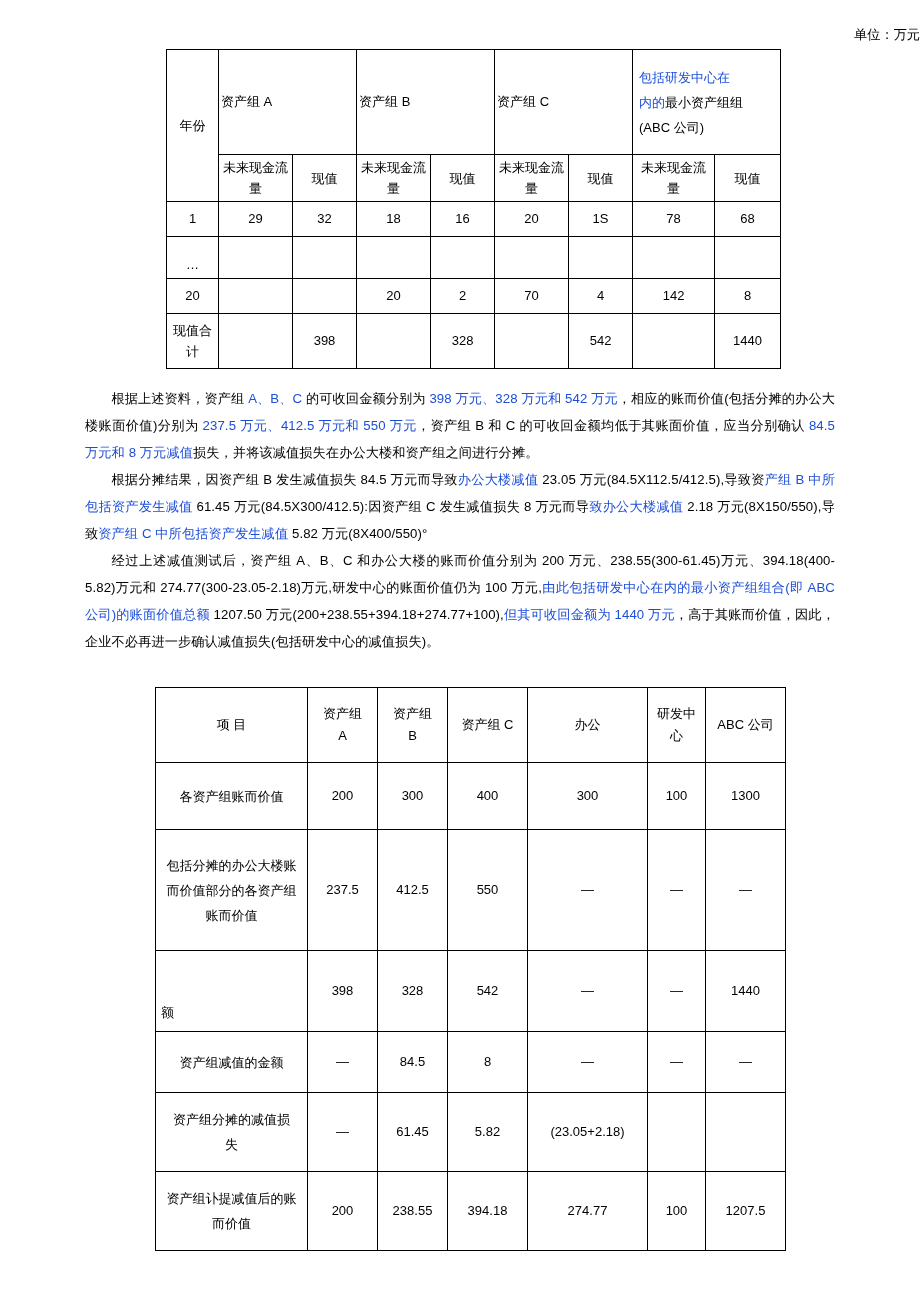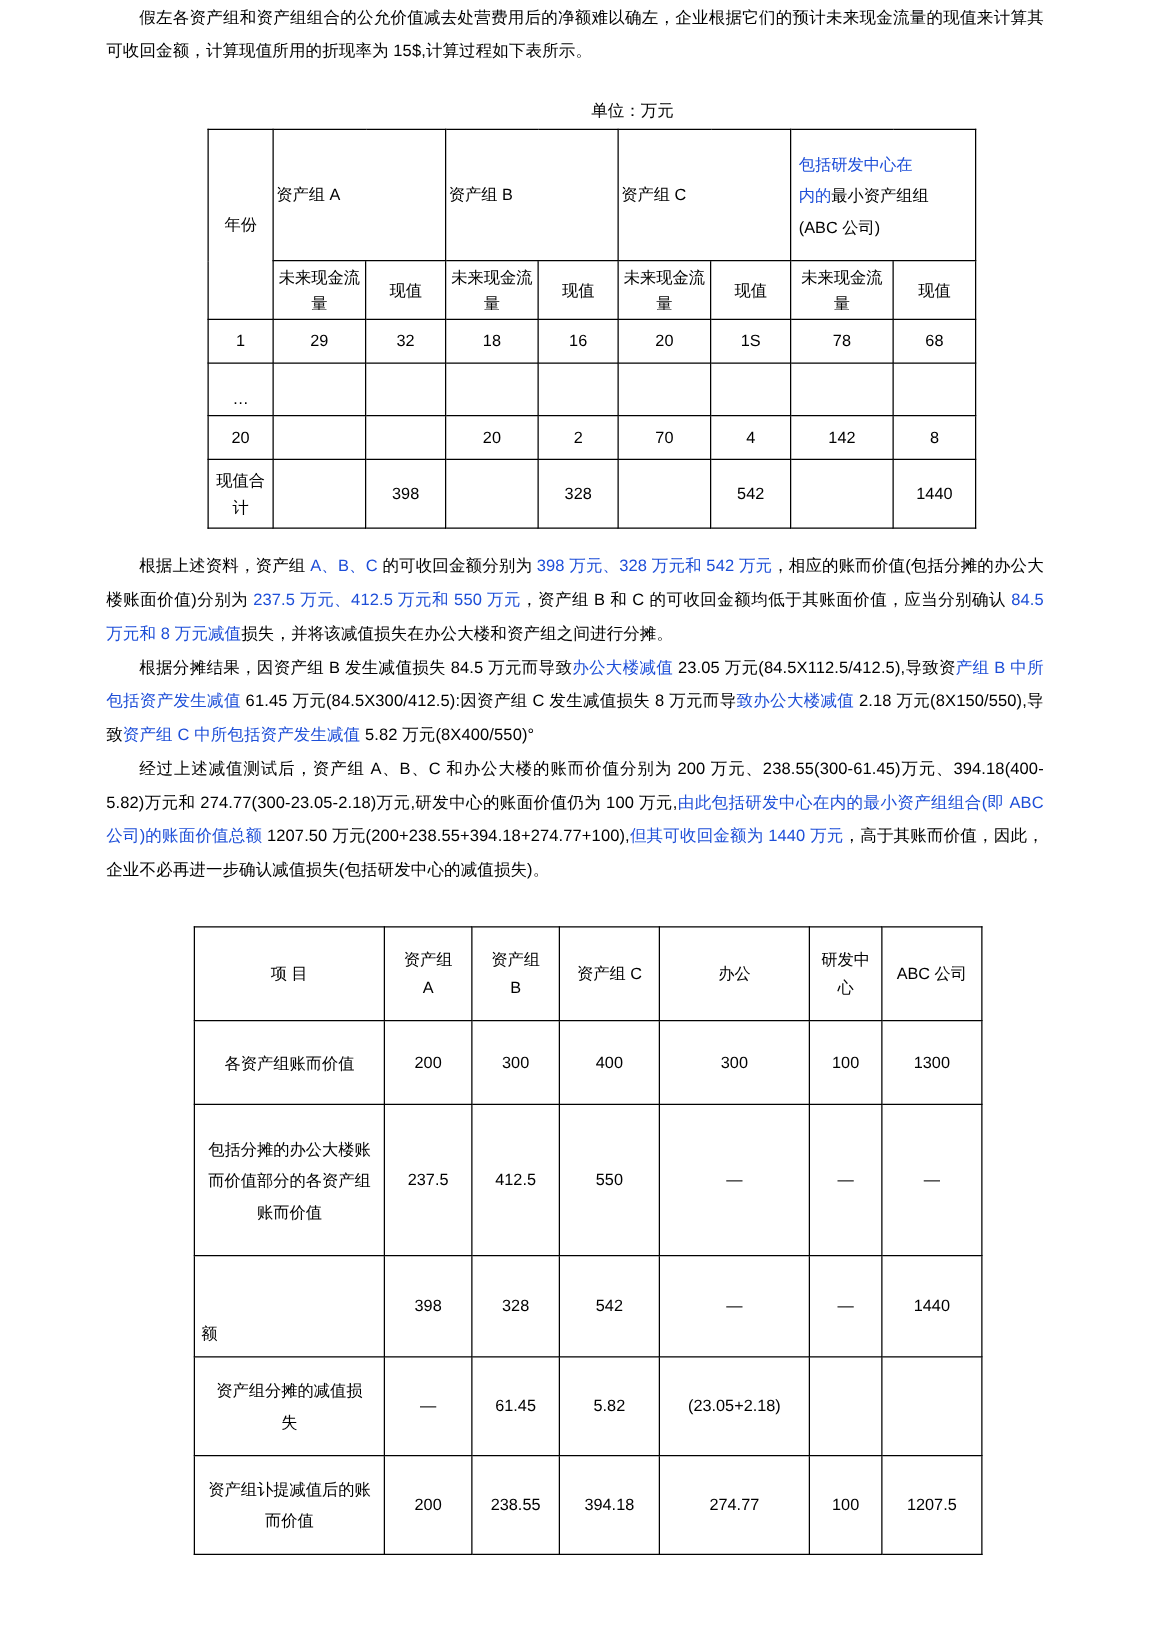--- a/index.html
+++ b/index.html
@@ -28,21 +28,21 @@
     line-height: 27px;
     text-align: justify;
     letter-spacing: 0.1px;
   }
   .p-indent { text-indent: 2em; }
   .red { color: #1d4ed8; }
 
   
   .unit-caption {
     margin: 26px 0 5px 0;
-    text-align: center;
+    text-align: right;
     padding-left: 92px;
     font-size: 13.2px;
   }
 
   
   table {
     border-collapse: collapse;
     font-size: 13px;
     table-layout: fixed;
   }
@@ -86,21 +86,20 @@
     vertical-align: bottom;
     line-height: 25px;
     padding-bottom: 3px;
   }
 </style>
 </head>
 <body>
 
 <div class="page">
 
-  <p class="body-text p-indent">假左各资产组和资产组组合的公允价值减去处营费用后的净额难以确左，企业根据它们的预计未来现金流量的现值来计算其可收回金额，计算现值所用的折现率为 15$,计算过程如下表所示。</p>
 
   <div class="unit-caption">单位：万元</div>
 
   <div class="t1-wrap">
     <table id="table1">
       <colgroup>
         <col style="width:52px">
           <col style="width:74px">
           <col style="width:64px">
         <col style="width:74px">
@@ -249,20 +248,31 @@
             <div>额</div>
           </td>
           <td>398</td>
           <td>328</td>
           <td>542</td>
           <td>—</td>
           <td>—</td>
           <td>1440</td>
         </tr>
 
+        <tr>
+          <td class="t2-rowlabel" style="height:48px">
+            <div>资产组减值的金额</div>
+          </td>
+          <td>—</td>
+          <td>84.5</td>
+          <td>8</td>
+          <td>—</td>
+          <td>—</td>
+          <td>—</td>
+        </tr>
 
         <tr>
           <td class="t2-rowlabel" style="height:66px">
             <div>资产组分摊的减值损</div>
             <div>失</div>
           </td>
           <td>—</td>
           <td>61.45</td>
           <td>5.82</td>
           <td>(23.05+2.18)</td>

